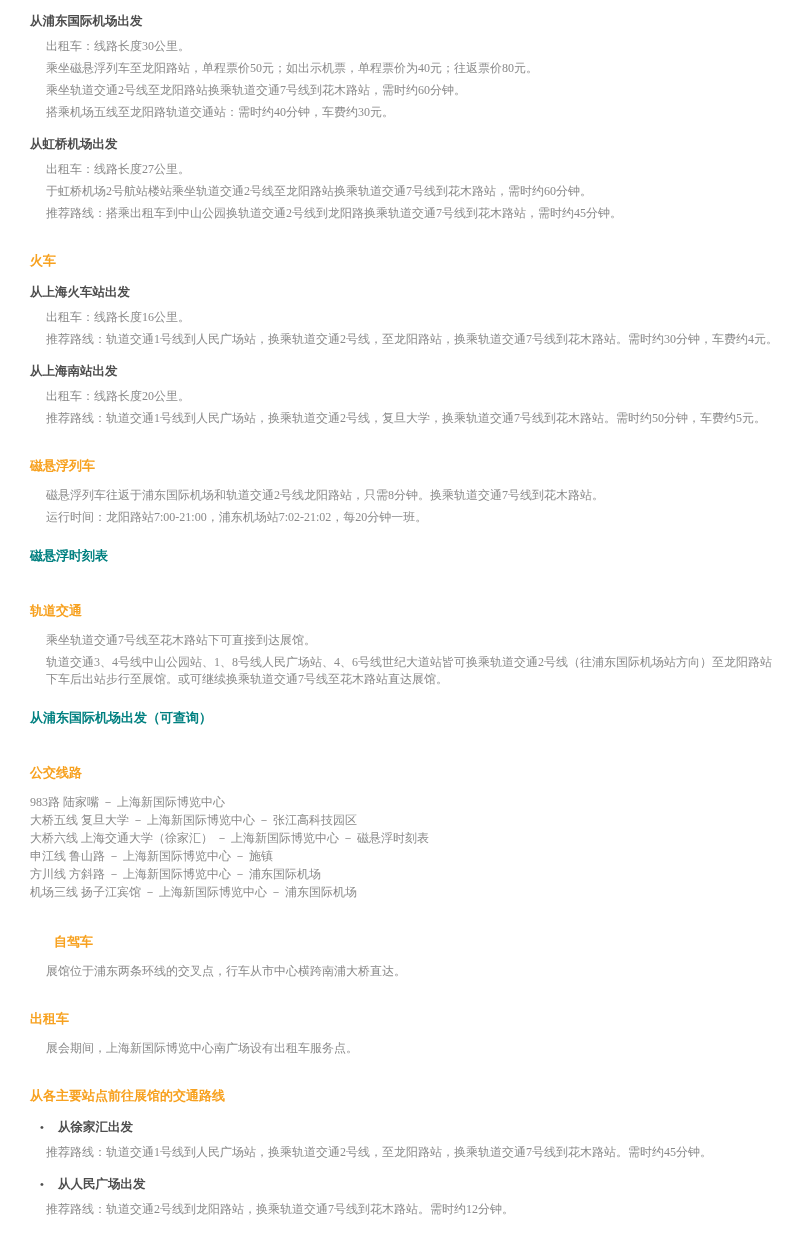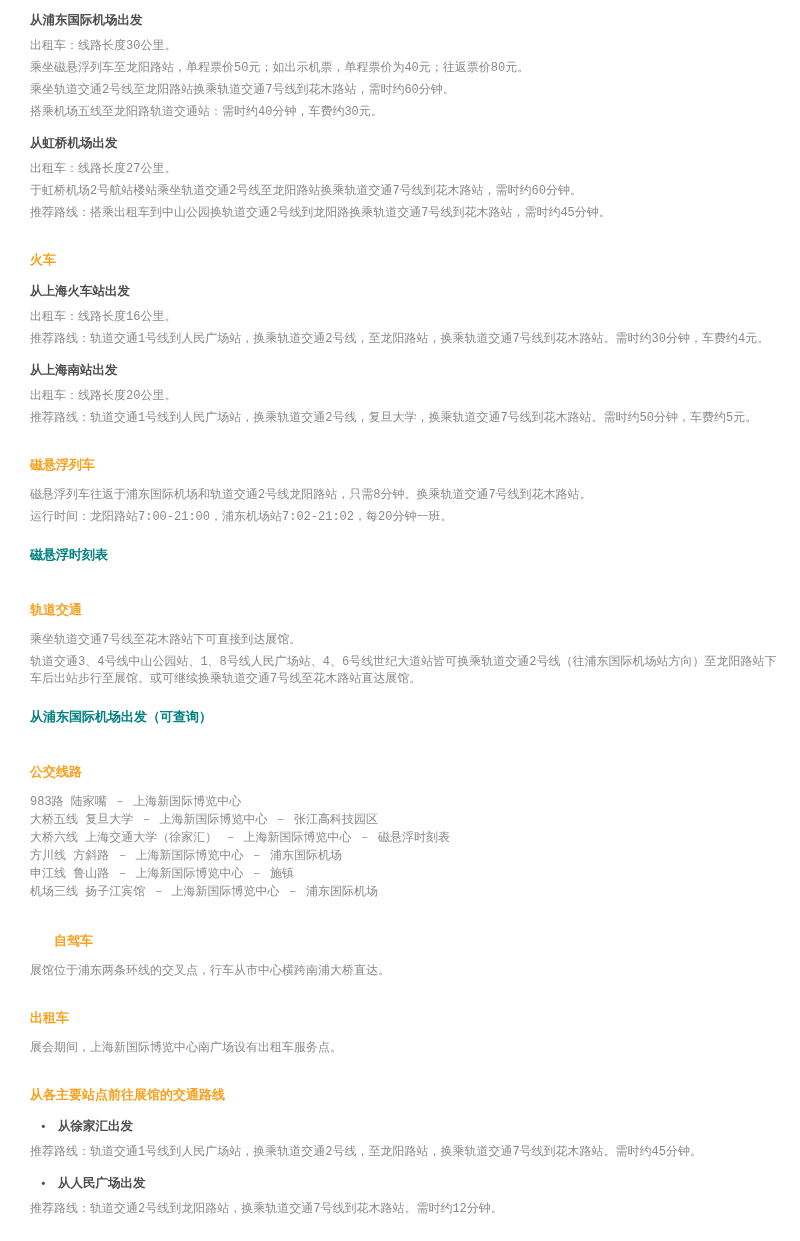--- a/index.html
+++ b/index.html
@@ -1,32 +1,32 @@
 <!DOCTYPE html>
 <html><head>
 <meta charset="utf-8">
 <style>
   html, body { margin:0; padding:0; background:#ffffff; }
   .page {
     width:800px; height:1241px; box-sizing:border-box;
     padding:13px 19px 0 30px; overflow:hidden; background:#ffffff;
-    font-family:Liberation Mono, monospace;
+    font-family:Liberation Serif, serif;
   }
   .sec-heading {
     color:#f7a11f; font-size:13px; font-weight:bold;
     margin:30px 0 13px 0; line-height:17px;
   }
   .sec-heading.first-after-list { margin-top:32px;margin-left:24px; }
   .sub-title {
     color:#4d4d4d; font-size:12.5px; font-weight:bold;
     margin:15px 0 8px 0; line-height:17px;
   }
   .sub-title.top { margin-top:0; }
   .body-line {
-    color:#8a8a8a; font-size:12px; line-height:17px; margin:0 0 5px 0;
+    color:#8a8a8a; font-size:12px; line-height:17px; margin:0 0 5px 16px;
   }
   .tight .body-line { margin:0 0 1px 0; }
   .teal-link {
     color:#008080; font-size:13px; font-weight:bold;
     line-height:17px; margin:16px 0 8px 0; cursor:pointer; display:inline-block;
   }
   .link-row { margin:0; }
   .bullet-item {
     display:flex; align-items:flex-start; padding-left:10px;
     color:#4d4d4d; font-size:12.5px; font-weight:bold;
@@ -76,22 +76,22 @@
     <p class="body-line">乘坐轨道交通7号线至花木路站下可直接到达展馆。</p>
     <p class="body-line">轨道交通3、4号线中山公园站、1、8号线人民广场站、4、6号线世纪大道站皆可换乘轨道交通2号线（往浦东国际机场站方向）至龙阳路站下车后出站步行至展馆。或可继续换乘轨道交通7号线至花木路站直达展馆。</p>
     <p class="link-row"><span class="teal-link">从浦东国际机场出发（可查询）</span></p>
   </div>
 
   <div class="tight">
     <div class="sec-heading">公交线路</div>
     <p class="body-line">983路 陆家嘴 － 上海新国际博览中心</p>
     <p class="body-line">大桥五线 复旦大学 － 上海新国际博览中心 － 张江高科技园区</p>
     <p class="body-line">大桥六线 上海交通大学（徐家汇） － 上海新国际博览中心 － 磁悬浮时刻表</p>
+    <p class="body-line">申江线 鲁山路 － 上海新国际博览中心 － 施镇</p>
     <p class="body-line">方川线 方斜路 － 上海新国际博览中心 － 浦东国际机场</p>
-    <p class="body-line">申江线 鲁山路 － 上海新国际博览中心 － 施镇</p>
     <p class="body-line">机场三线 扬子江宾馆 － 上海新国际博览中心 － 浦东国际机场</p>
   </div>
 
   <div>
     <div class="sec-heading first-after-list">自驾车</div>
     <p class="body-line">展馆位于浦东两条环线的交叉点，行车从市中心横跨南浦大桥直达。</p>
   </div>
 
   <div>
     <div class="sec-heading">出租车</div>

